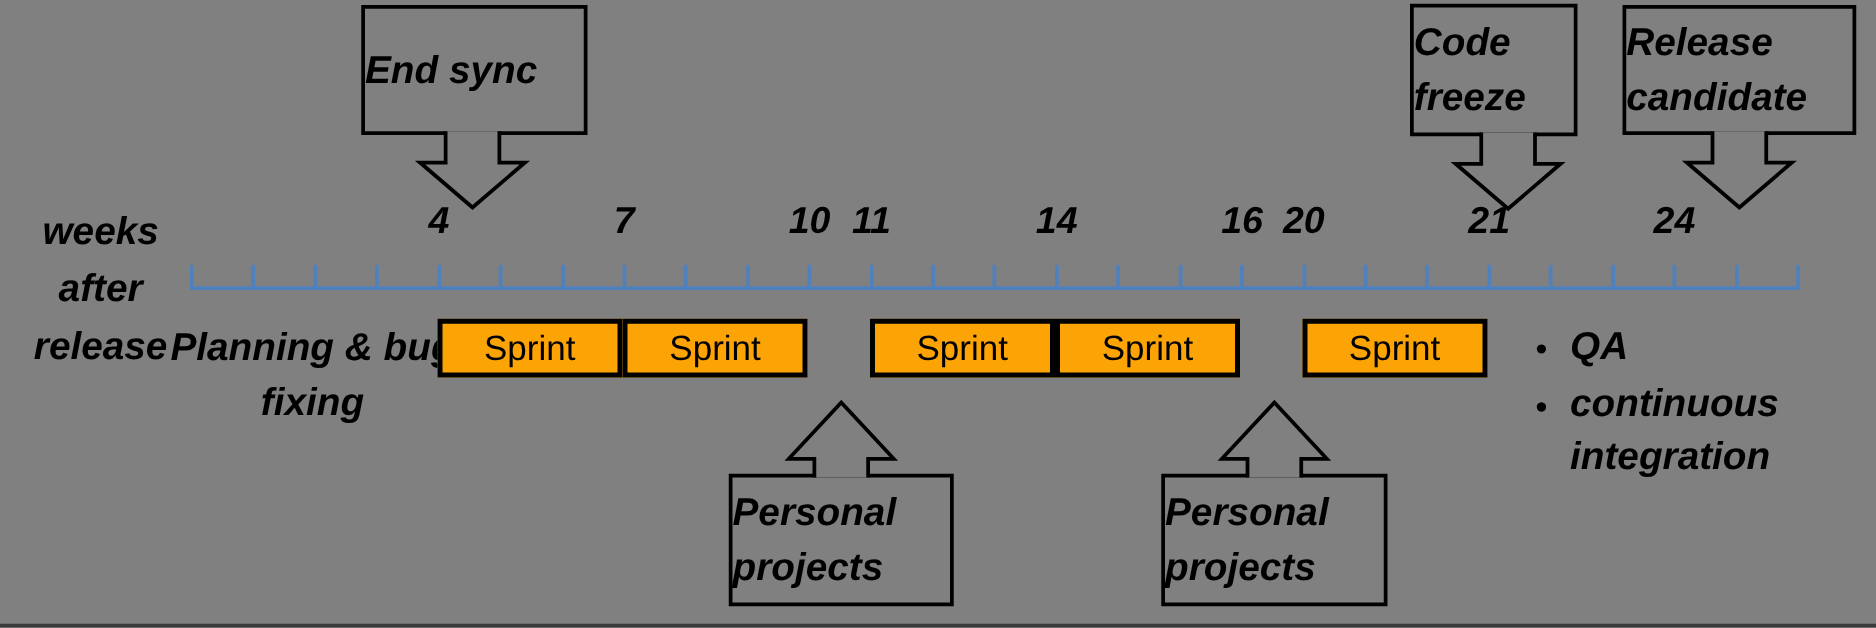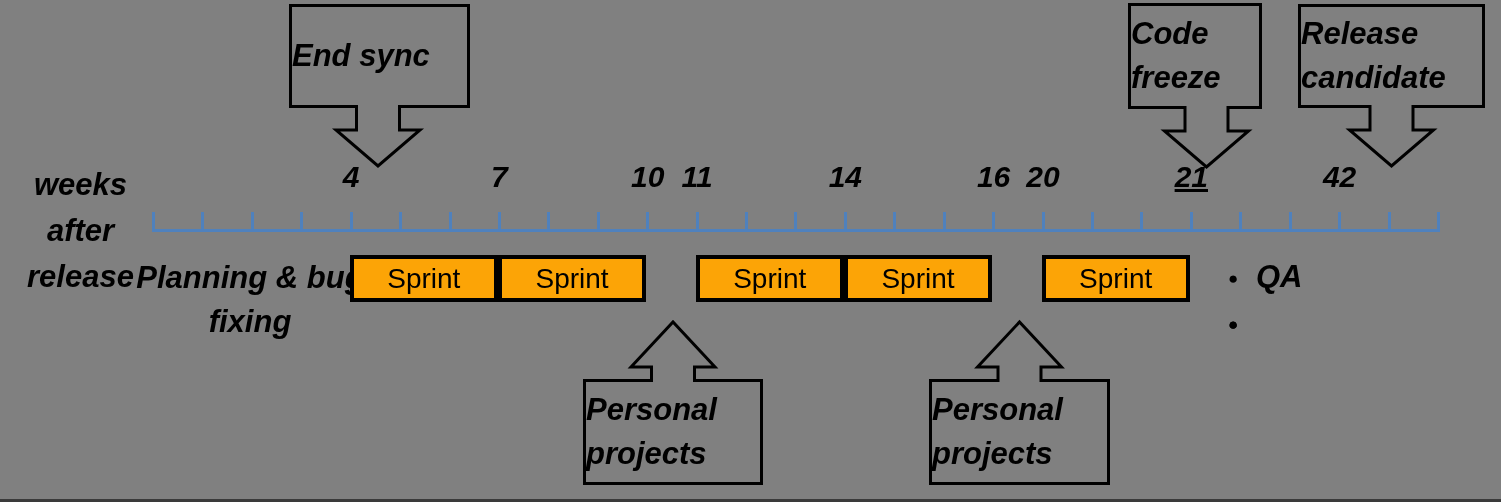--- a/index.html
+++ b/index.html
@@ -121,22 +121,22 @@
       <div class="tick" style="left: 1338.08px;"></div>
       <div class="tick" style="left: 1387.5px;"></div>
       <div class="tick" style="left: 1436.92px;"></div>
       <div class="week-label" style="left: 351.18px;">4</div>
       <div class="week-label" style="left: 499.44px;">7</div>
       <div class="week-label" style="left: 647.7px;">10</div>
       <div class="week-label" style="left: 697.12px; text-align: center;">11</div>
       <div class="week-label" style="left: 845.38px;">14</div>
       <div class="week-label" style="left: 993.64px;">16</div>
       <div class="week-label" style="left: 1043.06px;">20</div>
-      <div class="week-label" style="left: 1191.32px; text-decoration: underline;">21</div>
-      <div class="week-label" style="left: 1339.58px;">42</div>
+      <div class="week-label" style="left: 1191.32px;">21</div>
+      <div class="week-label" style="left: 1339.58px;">24</div>
     </div>
 
   <div class="planning-label">
     <span>Planning</span>
     <span>&amp; bug fixing</span>
   </div>
 
   <div id="sprint-host">
       <div class="sprint" style="left: 349.68px; width: 148.26px;">
         <span>Sprint</span>
@@ -151,17 +151,17 @@
         <span>Sprint</span>
       </div>
       <div class="sprint" style="left: 1041.56px; width: 148.26px;">
         <span>Sprint</span>
       </div>
     </div>
 
   <ul class="notes">
       <li><span class="bullet" style="font-size: 17px; top: 2px;">●</span><span>QA</span></li>
       <li><span class="bullet" style="font-size: 17px; top: 2px;">●</span></li>
-      <li><span class="bullet" style="font-size: 17px; top: 2px;">●</span></li>
+      <li><span class="bullet" style="font-size: 17px; top: 2px;">●</span><span>continuous integration</span></li>
     </ul>
 
   <div class="bottom-bar"></div>
 </div>
 
 </body></html>

